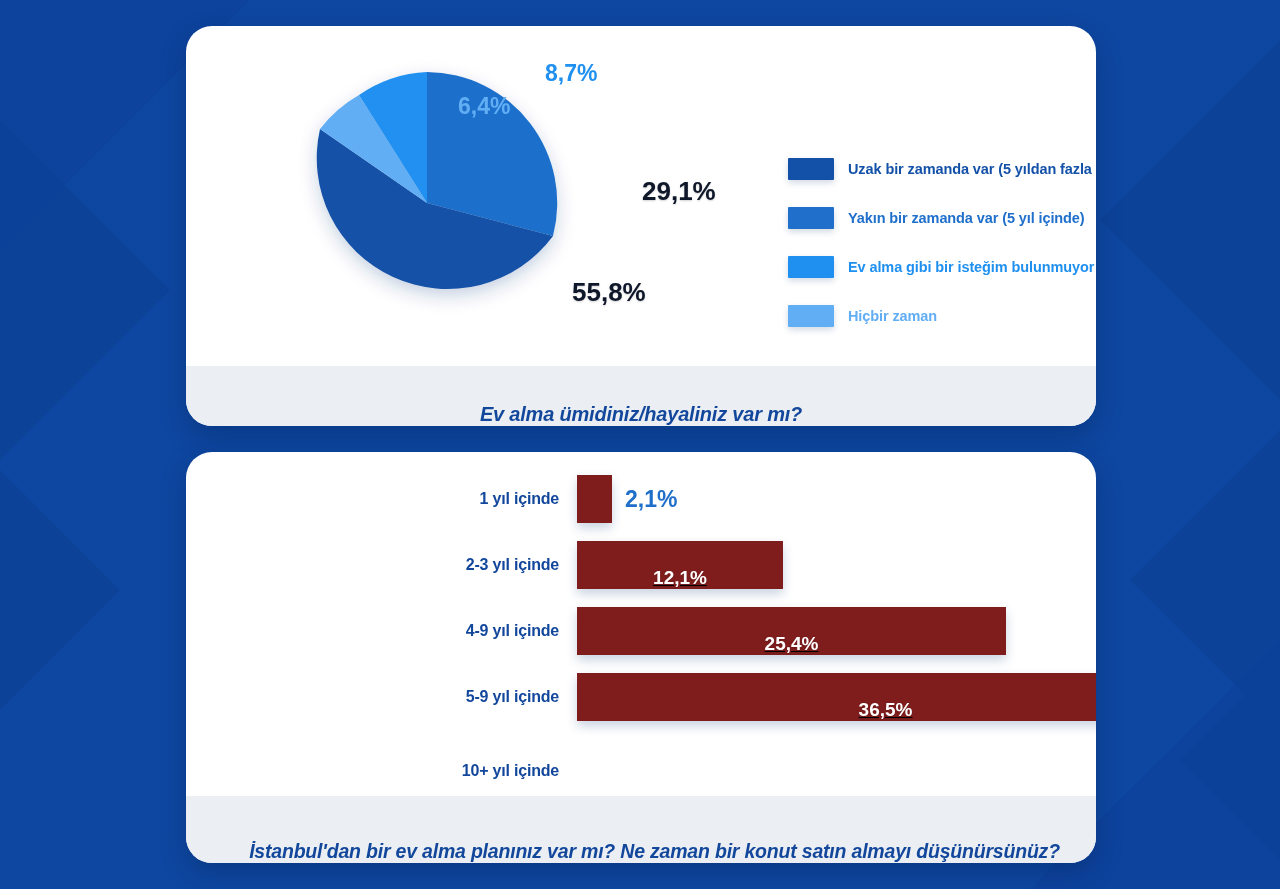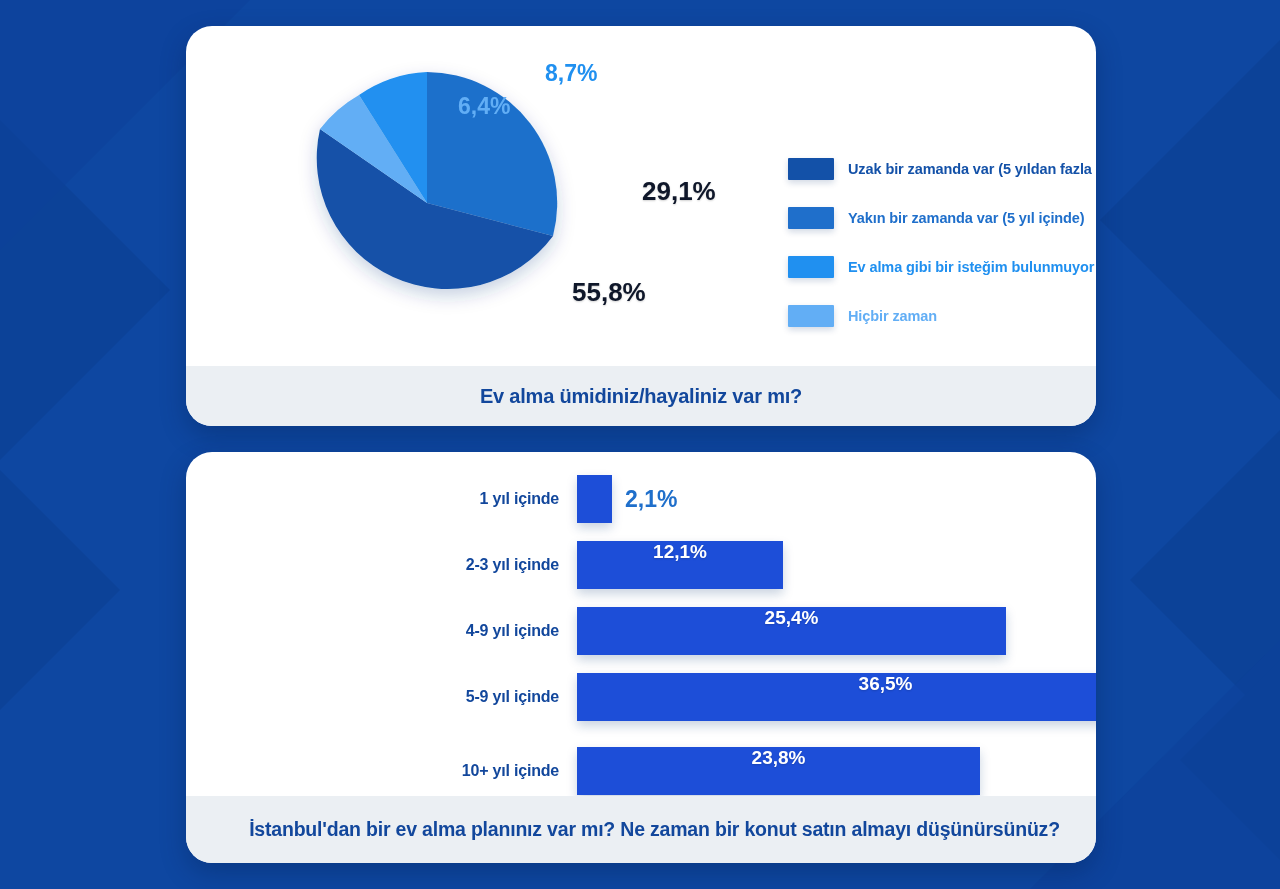--- a/index.html
+++ b/index.html
@@ -48,23 +48,24 @@
     width: 100%;
   }
   #card-pie  .card-body { height: 340px; }
   #card-bars .card-body { height: 344px; }
 
   .card-caption {
     position: absolute;
     left: 0; right: 0; bottom: 0;
     background: #EBEFF3;
     display: flex;
-    align-items: center;
+    align-items: flex-end;
     justify-content: center;
     text-align: center;
+    font-style: italic;
   }
   #card-pie  .card-caption { height: 60px; }
   #card-bars .card-caption { height: 67px; padding-left: 27px; }
 
   .card-caption-text {
     color: #12479C;
     font-weight: bold;
     letter-spacing: -0.2px;
     white-space: nowrap;
   }
@@ -157,26 +158,27 @@
   }
   .bar-track {
     position: absolute;
     left: 391px;
     height: 100%;
     display: flex;
     align-items: center;
   }
   .bar-rect {
     height: 48px;
-    background: #1d4ed8;
+    background: #7f1d1d;
     box-shadow: 0 5px 10px rgba(12, 58, 120, 0.22);
     display: flex;
-    align-items: flex-start;
+    align-items: flex-end;
     justify-content: center;
     position: relative;
+    text-decoration: underline;
   }
   .bar-value-in {
     color: #FFFFFF;
     font-size: 19px;
     font-weight: bold;
     text-shadow: 0 1px 2px rgba(0,0,0,0.16);
   }
   .bar-value-out {
     color: #1F6FCB;
     font-size: 23px;
@@ -305,25 +307,20 @@
             <div class="bar-rect" style="width:617px">
               <span class="bar-value-in">36,5%</span>
             </div>
           </div>
         </div>
 
         <div class="bar-row" style="top:286px">
           <div class="bar-cat-holder">
             <span class="bar-cat">10+ yıl içinde</span>
           </div>
-          <div class="bar-track">
-            <div class="bar-rect" style="width:403px">
-              <span class="bar-value-in">23,8%</span>
-            </div>
-          </div>
         </div>
 
       </div>
     </div>
 
     <div class="card-caption">
       <span class="card-caption-text">İstanbul'dan bir ev alma planınız var mı? Ne zaman bir konut satın almayı düşünürsünüz?</span>
     </div>
   </div>
 

